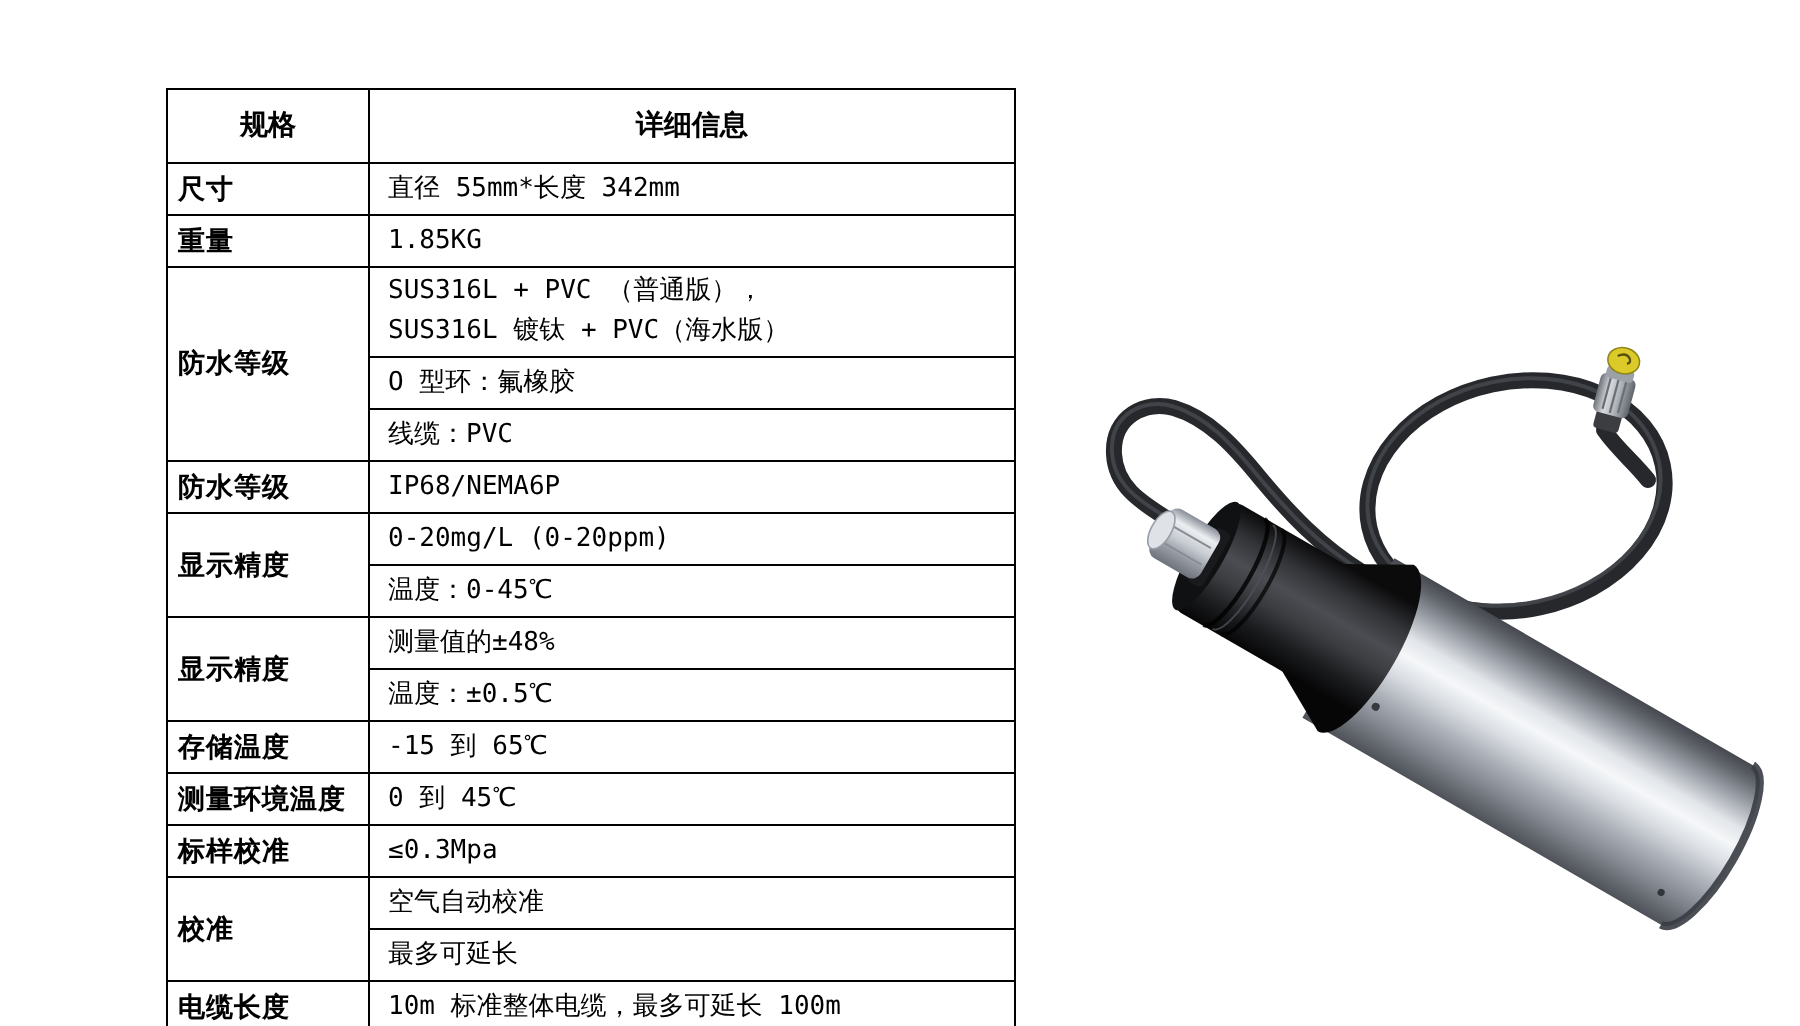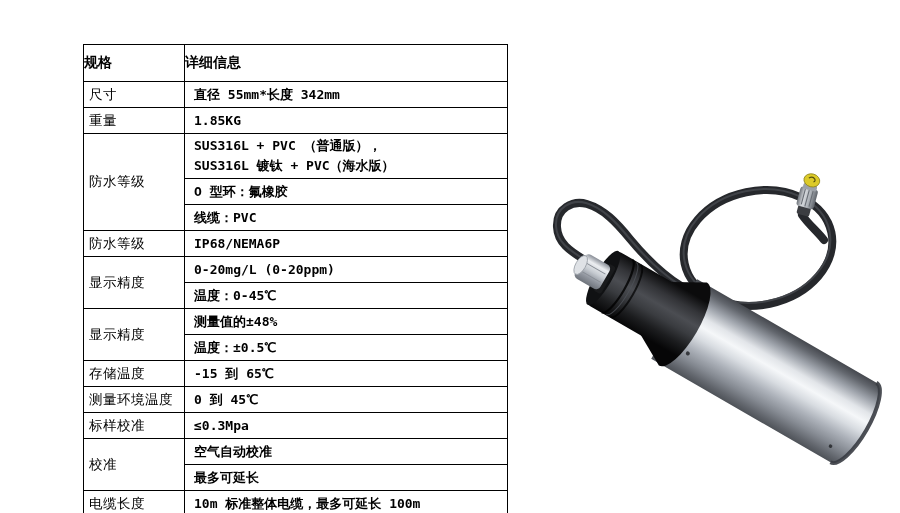--- a/index.html
+++ b/index.html
@@ -16,32 +16,31 @@
   table.spec-table {
     position: absolute;
     left: 83px; top: 44px;
     border-collapse: collapse;
     table-layout: fixed;
   }
   .spec-table td {
     border: 1px solid #000;
     vertical-align: middle;
     box-sizing: border-box;
-    font-weight: bold;
   }
   .spec-table .hdr {
     height: 37px;
     font-weight: bold;
     font-size: 14px;
-    text-align: left;
+    text-align: center;
     padding: 0;
   }
   .spec-table .label {
     height: 26px;
-    font-weight: normal;
+    font-weight: bold;
     font-size: 13.5px;
     padding: 0 3px 0 5px;
     letter-spacing: 0.5px;
   }
   .spec-table .value {
     height: 26px;
     font-size: 13px;
     padding: 2px 6px 2px 9px;
     white-space: pre-line;
     line-height: 20px;

